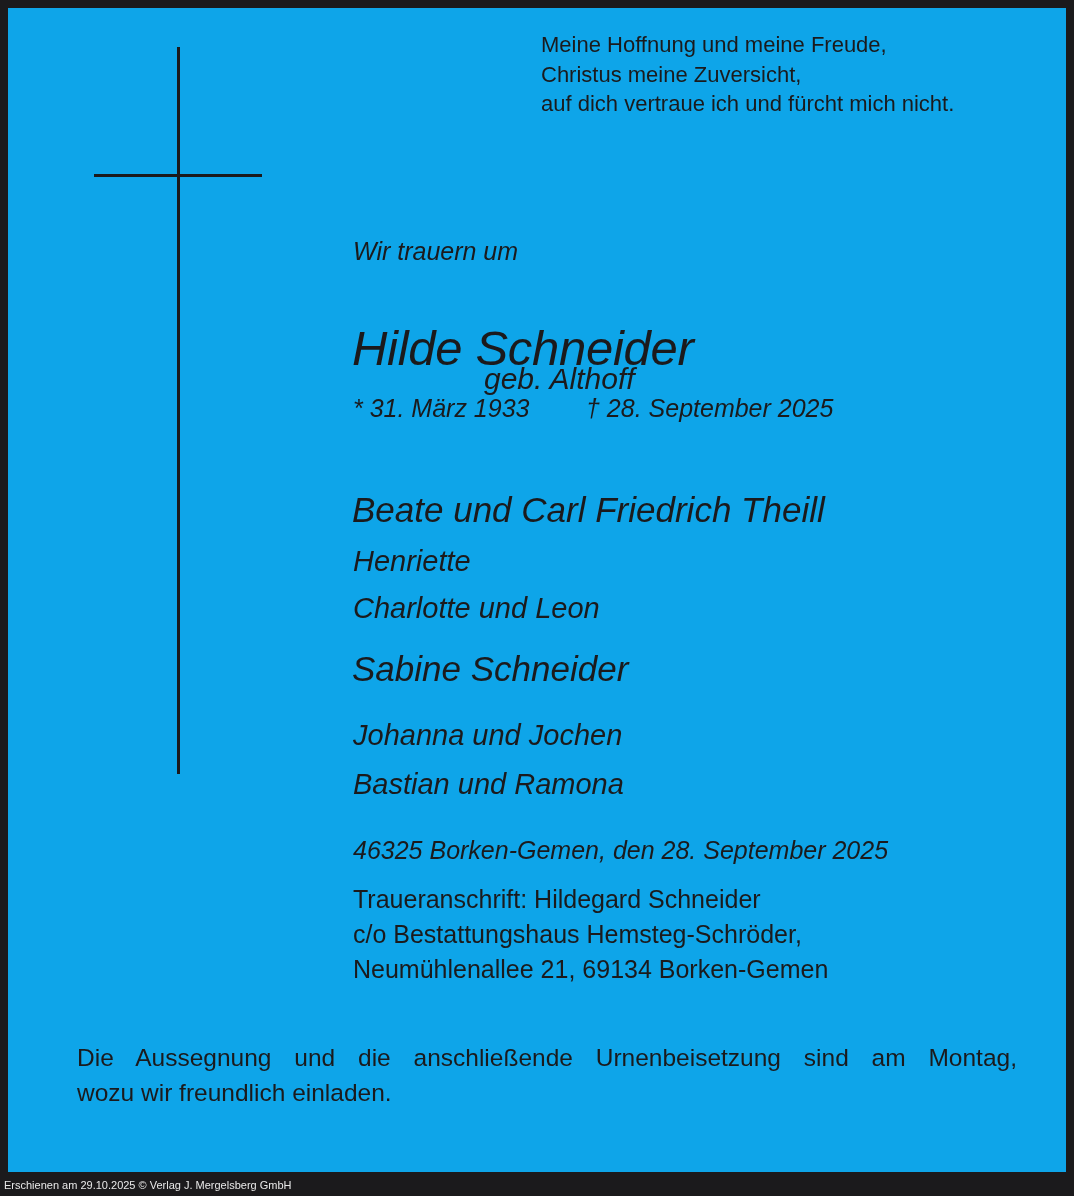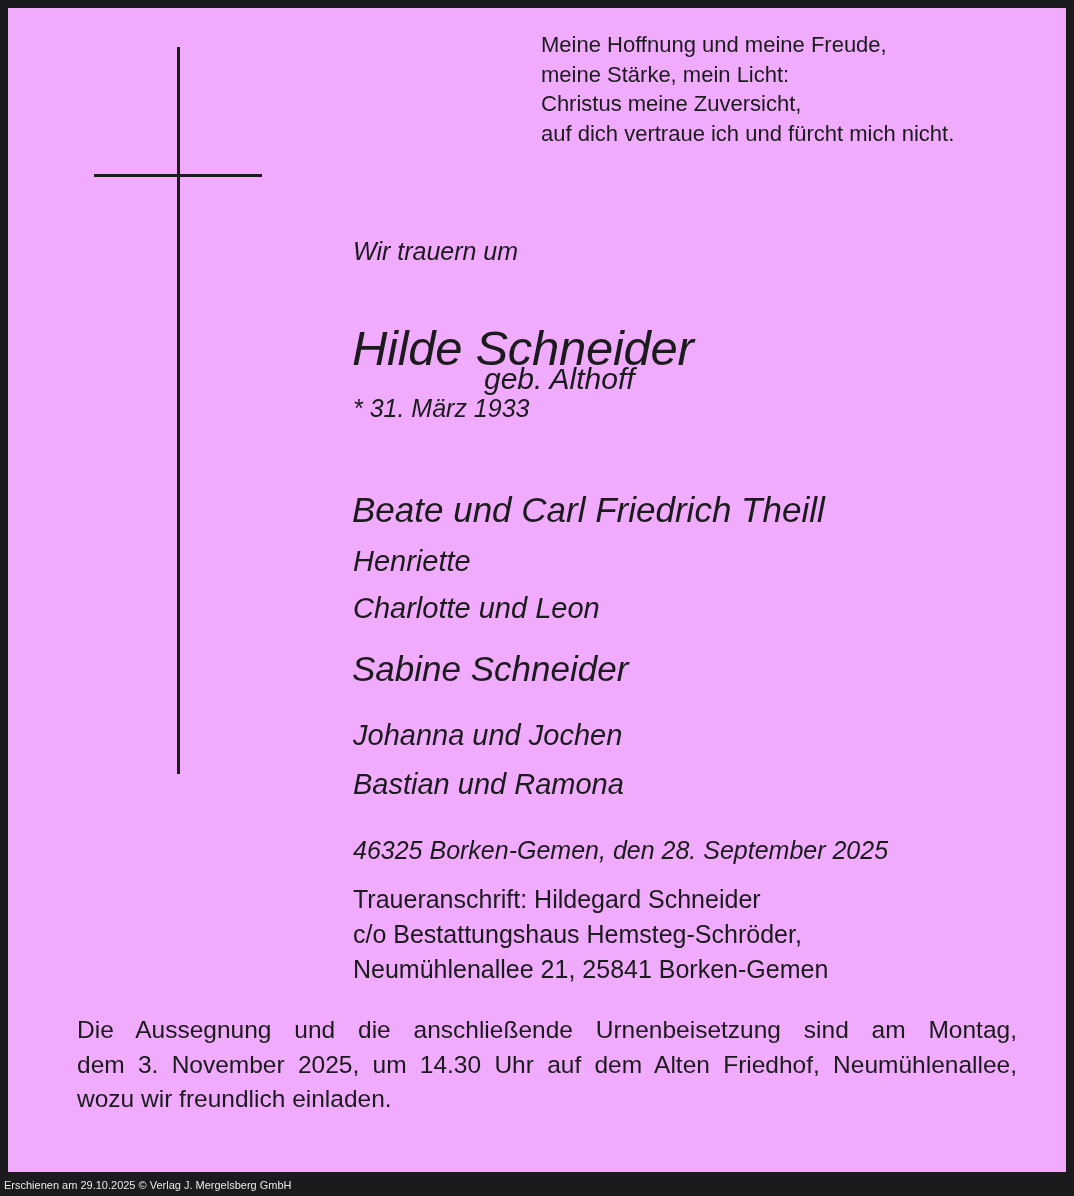--- a/index.html
+++ b/index.html
@@ -8,21 +8,21 @@
       background: #1b1a1c;
       position: relative;
       overflow: hidden;
       font-family: "Liberation Sans", "DejaVu Sans", sans-serif;
       color: #1b1a1c;
     }
     .page {
       position: absolute;
       left: 8px; top: 8px;
       width: 1058px; height: 1164px;
-      background: #f0abfc;
+      background: #0ea5e9;
     }
     .cross-v {
       position: absolute;
       left: 169px; top: 39px;
       width: 3px; height: 727px;
       background: #1b1a1c;
     }
     .cross-h {
       position: absolute;
       left: 86px; top: 166px;
@@ -58,68 +58,67 @@
     }
     .addr div { white-space: nowrap; }
     .notice {
       position: absolute;
       left: 69px; top: 1005px;
       width: 940px;
       font-size: 24.5px;
       line-height: 34.5px;
     }
     .notice div { white-space: nowrap; }
-    .notice .j { text-align: justify; text-align-last: justify; white-space: normal; }
+    .notice .j { text-align: justify; text-align-last: justify; white-space: normal; margin-top: 28px; }
     .footer {
       position: absolute;
       left: 4px; top: 1179px;
       font-size: 11px;
       color: #e8e8e8;
       white-space: nowrap;
     }
   </style>
 </head>
 <body>
 
 <div class="page">
 
   <div>
     <div class="cross-v"></div>
     <div class="cross-h"></div>
   </div>
 
   <div class="verse">
     <div>Meine Hoffnung und meine Freude,</div>
-    <div>meine Stärke, mein Licht:</div>
     <div>Christus meine Zuversicht,</div>
     <div>auf dich vertraue ich und fürcht mich nicht.</div>
   </div>
 
   <div class="abs intro">Wir trauern um</div>
   <div class="abs name">Hilde Schneider</div>
   <div class="abs maiden">geb. Althoff</div>
   <div class="abs born">* 31. März 1933</div>
+  <div class="abs died">† 28. September 2025</div>
 
   <div>
     <div class="abs mourner-main m1">Beate und Carl Friedrich Theill</div>
     <div class="abs mourner-sub m2">Henriette</div>
     <div class="abs mourner-sub m3">Charlotte und Leon</div>
     <div class="abs mourner-main m4">Sabine Schneider</div>
     <div class="abs mourner-sub m5">Johanna und Jochen</div>
     <div class="abs mourner-sub m6">Bastian und Ramona</div>
   </div>
 
   <div class="abs place">46325 Borken-Gemen, den 28. September 2025</div>
 
   <div class="addr">
     <div>Traueranschrift: Hildegard Schneider</div>
     <div>c/o Bestattungshaus Hemsteg-Schröder,</div>
-    <div>Neumühlenallee 21, 25841 Borken-Gemen</div>
+    <div>Neumühlenallee 21, 69134 Borken-Gemen</div>
   </div>
 
   <div class="notice">
     <div class="j">Die Aussegnung und die anschließende Urnenbeisetzung sind am Montag,</div>
-    <div class="j">dem 3. November 2025, um 14.30 Uhr auf dem Alten Friedhof, Neumühlenallee,</div>
     <div>wozu wir freundlich einladen.</div>
   </div>
 </div>
 
 <div class="footer">Erschienen am 29.10.2025 © Verlag J. Mergelsberg GmbH</div>
 
 </body></html>

